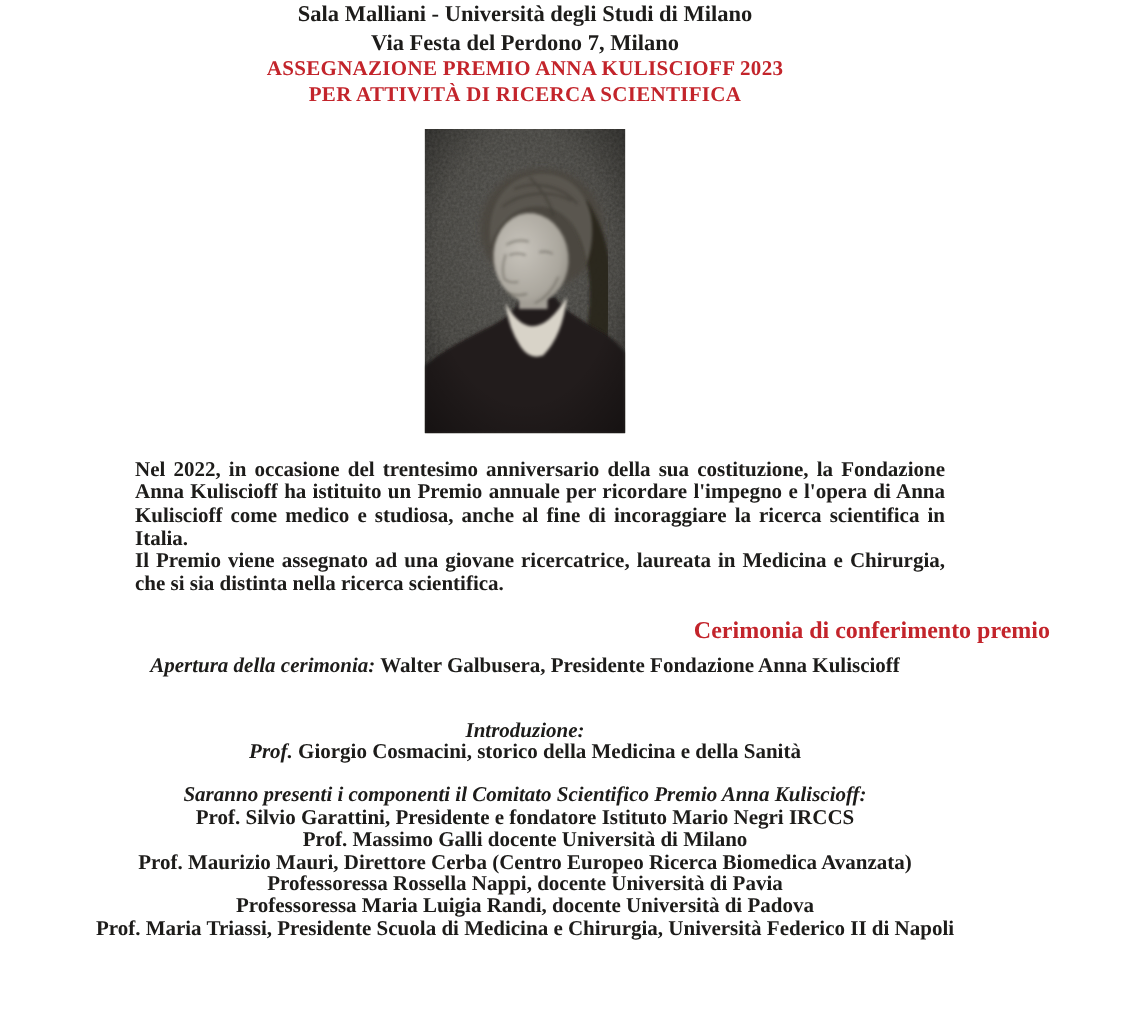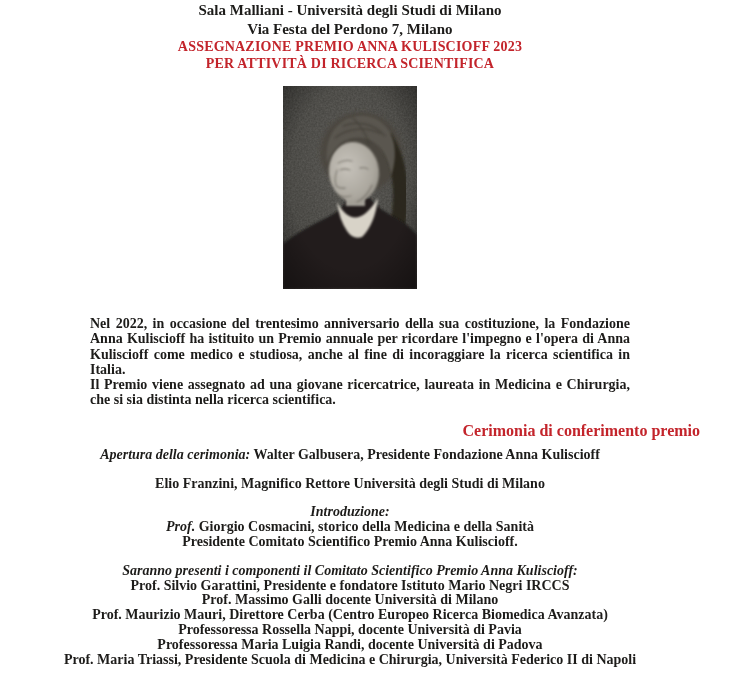--- a/index.html
+++ b/index.html
@@ -34,21 +34,21 @@
     color: var(--accent, #c3242b);
   }
   .portrait-wrap {
     width: 134px;
     height: 203px;
     margin: 14px auto 0 auto;
     overflow: hidden;
   }
   .portrait-wrap svg { display: block; }
   .intro-block {
-    margin: 27px 70px 0 90px;
+    margin: 17px 70px 0 90px;
     font-size: 14px;
     line-height: 15.3px;
     text-align: justify;
   }
   .ceremony-heading {
     margin-top: 14px;
     font-size: 16px;
     line-height: 17px;
     color: var(--accent, #c3242b);
     text-align: right;
@@ -147,27 +147,25 @@
     <div>Il Premio viene assegnato ad una giovane ricercatrice, laureata in Medicina e Chirurgia, che si sia distinta nella ricerca scientifica.</div>
   </div>
 
   <div class="ceremony-heading">Cerimonia di conferimento premio</div>
 
   <div class="program">
     <div class="line"><span class="it">Apertura della cerimonia:</span><span> Walter Galbusera, Presidente Fondazione Anna Kuliscioff</span></div>
 
     <div class="blank"></div>
 
-    <div class="line">Elio Franzini, Magnifico Rettore Università degli Studi di Milano</div>
 
     <div class="blank"></div>
 
     <div class="line it">Introduzione:</div>
     <div class="line"><span class="it">Prof.</span><span> Giorgio Cosmacini, storico della Medicina e della Sanità</span></div>
-    <div class="line">Presidente Comitato Scientifico Premio Anna Kuliscioff.</div>
 
     <div class="blank"></div>
 
     <div class="line it">Saranno presenti i componenti il Comitato Scientifico Premio Anna Kuliscioff:</div>
     <div class="line">Prof. Silvio Garattini, Presidente e fondatore Istituto Mario Negri IRCCS</div>
     <div class="line">Prof. Massimo Galli docente Università di Milano</div>
     <div class="line">Prof. Maurizio Mauri, Direttore Cerba (Centro Europeo Ricerca Biomedica Avanzata)</div>
     <div class="line">Professoressa Rossella Nappi, docente Università di Pavia</div>
     <div class="line">Professoressa Maria Luigia Randi, docente Università di Padova</div>
     <div class="line">Prof. Maria Triassi, Presidente Scuola di Medicina e Chirurgia, Università Federico II di Napoli</div>

